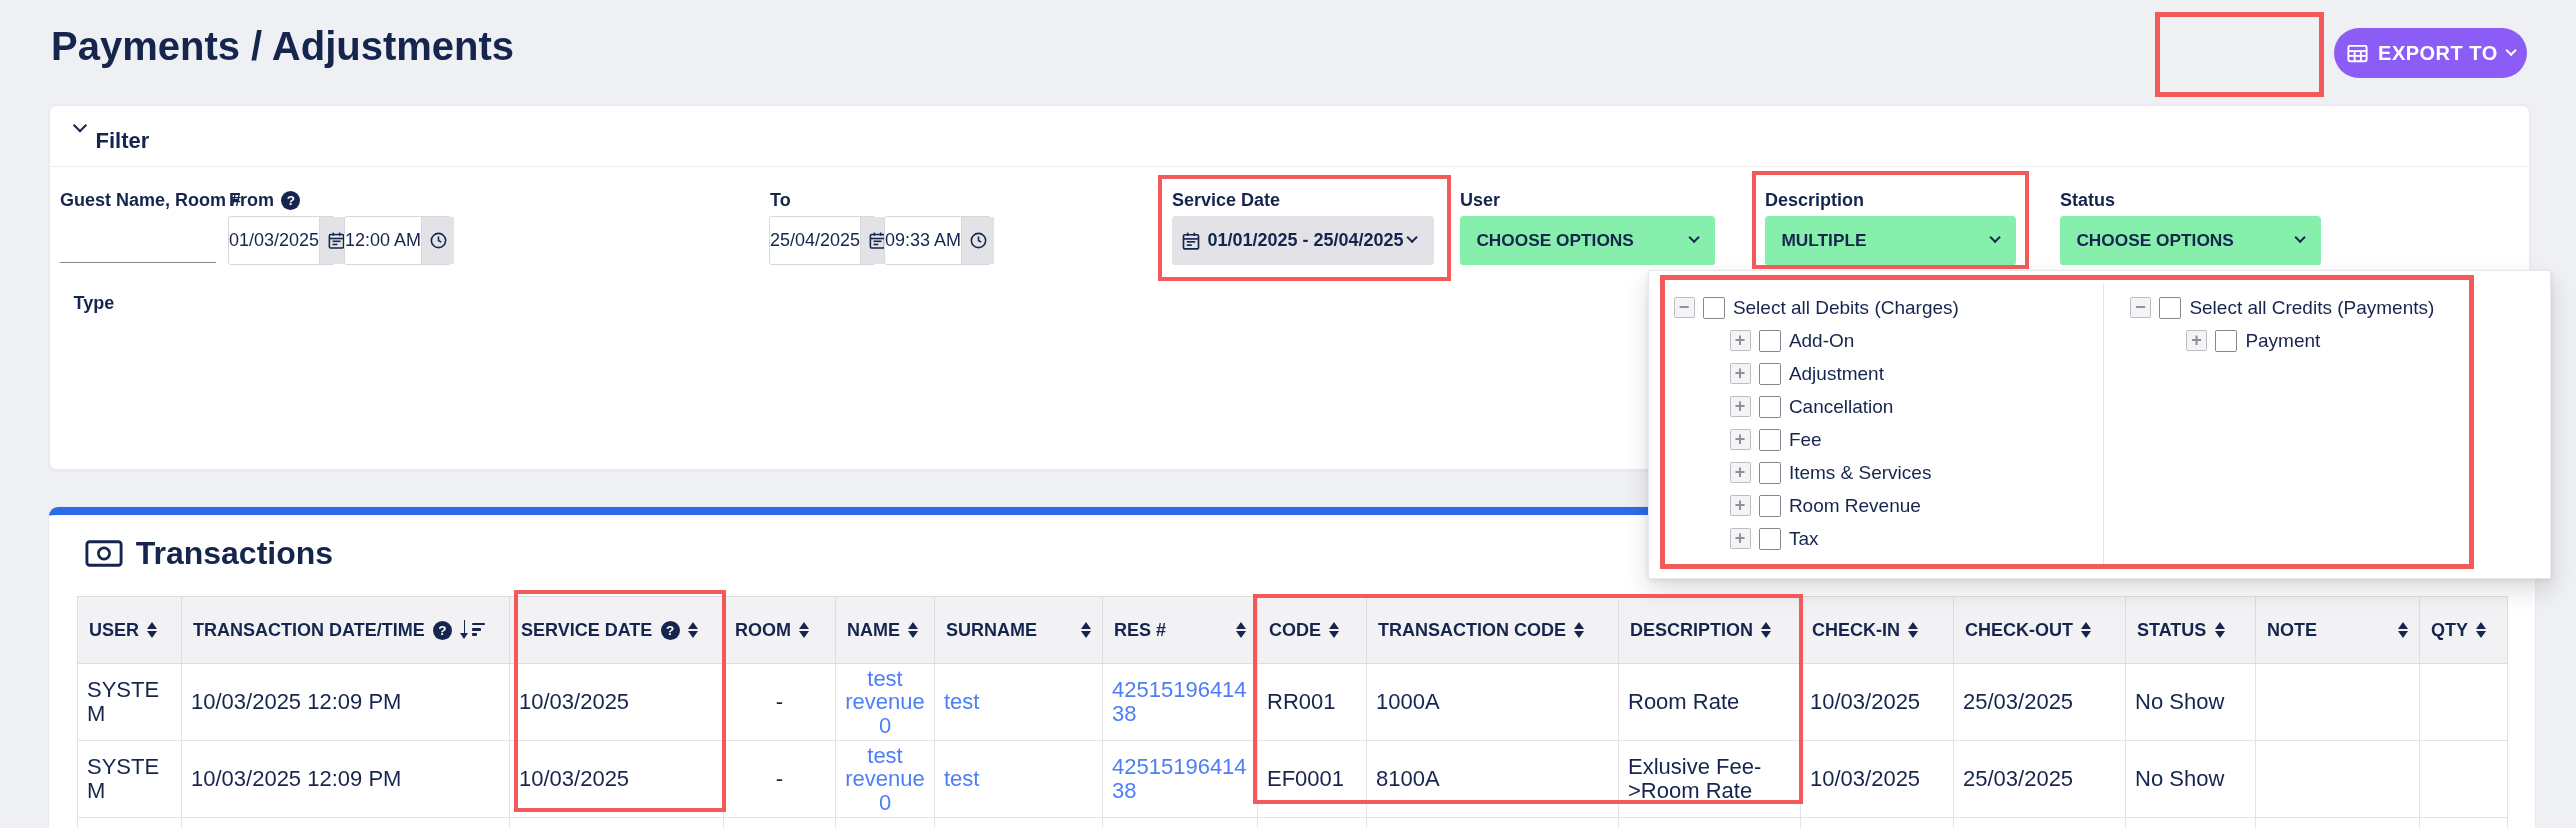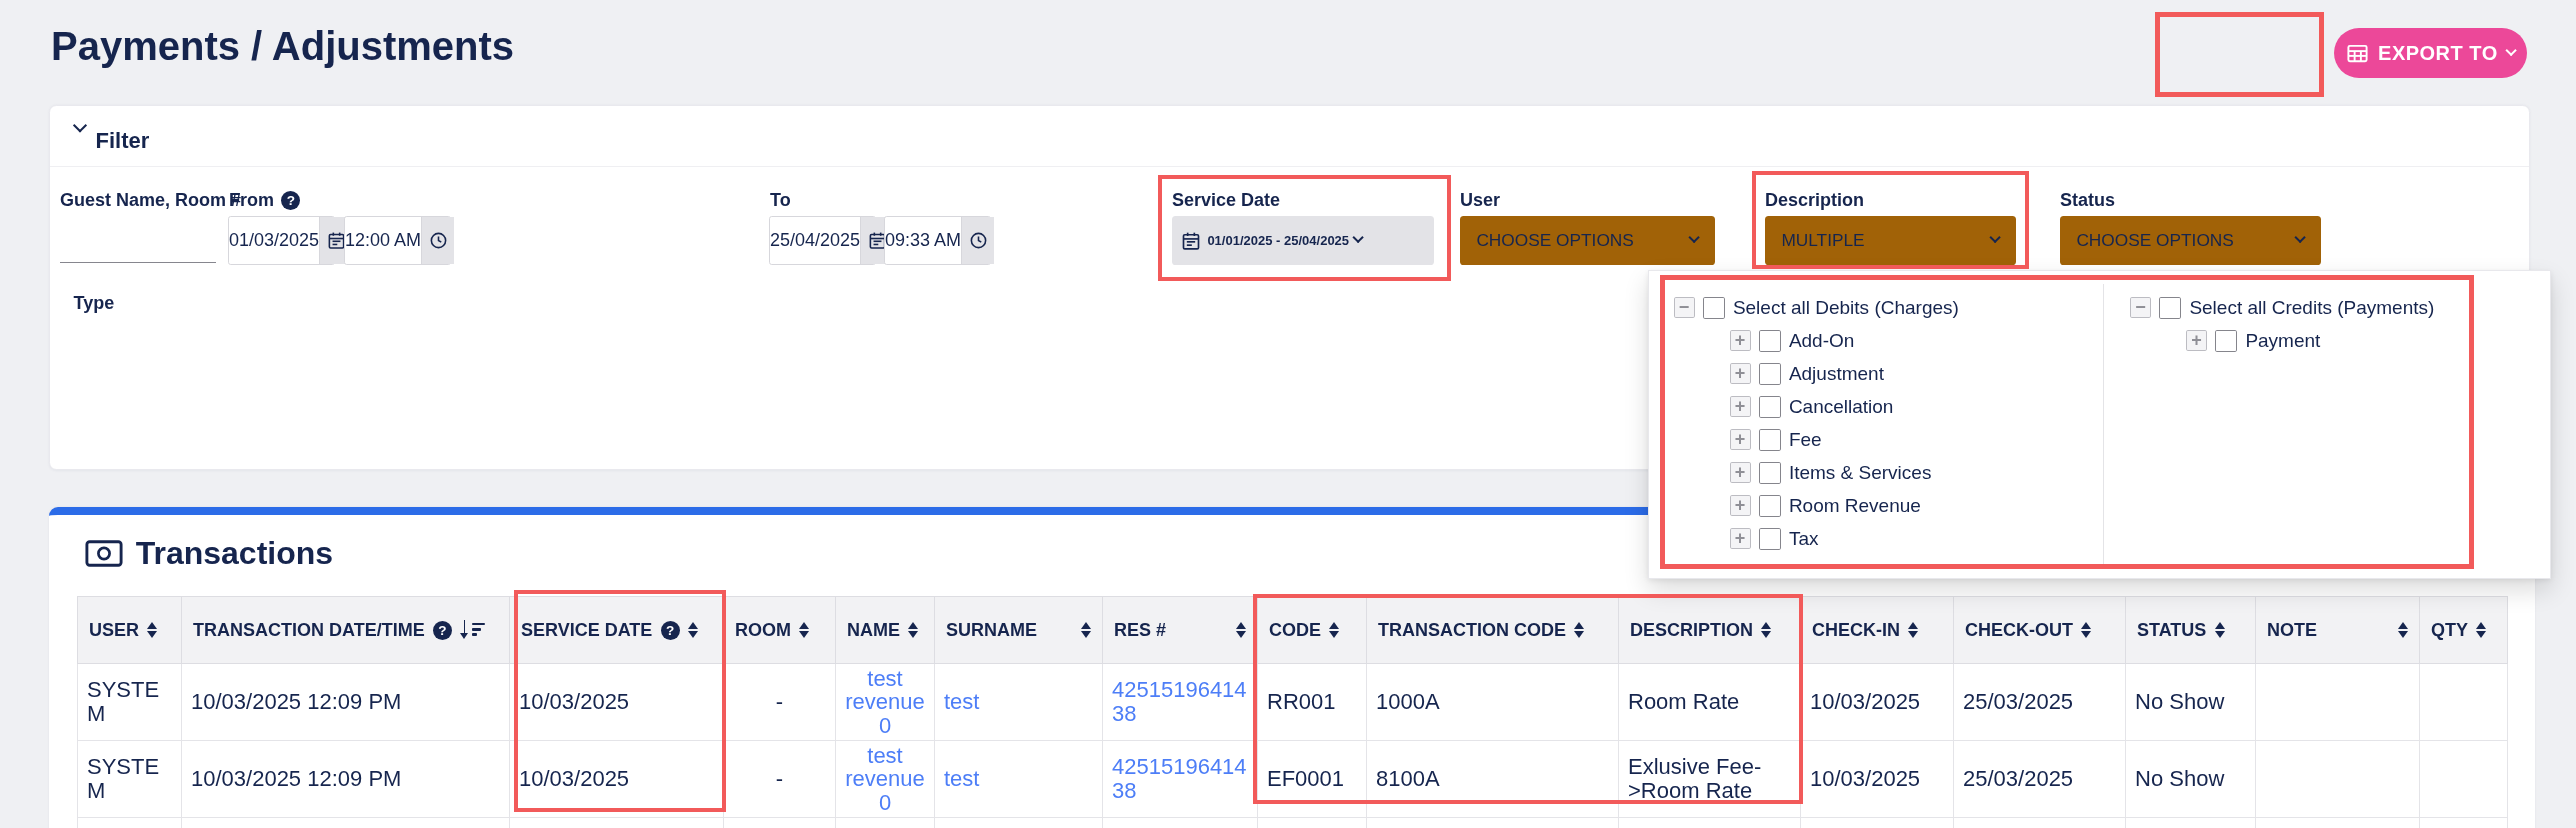--- a/index.html
+++ b/index.html
@@ -11,21 +11,21 @@
     color: #16254e;
     overflow: hidden;
   }
   
   .page-title {
     position: absolute; left: 51px; top: 23.6px;
     font-size: 40px; font-weight: bold; color: #16254e;
   }
   .export-btn {
     position: absolute; left: 2334px; top: 28px; width: 193px; height: 50px;
-    background: #ec4899; border: none; border-radius: 25.5px;
+    background: #8b5cf6; border: none; border-radius: 25.5px;
     color: #fff; font-family: "Liberation Sans", sans-serif;
     font-size: 20px; font-weight: bold; letter-spacing: 0.5px;
     display: flex; align-items: center; justify-content: center; gap: 9px;
     cursor: pointer;
   }
   .chev {
     display: inline-block; width: 10px; height: 10px;
     border-right: 2.7px solid #16254e; border-bottom: 2.7px solid #16254e;
     transform: rotate(45deg) translate(-1.8px,-1.8px);
   }
@@ -72,29 +72,29 @@
   .dt-text {
     flex: 1; display: flex; align-items: center; justify-content: center;
     font-size: 18px; color: #16254e; white-space: nowrap; text-align: right;
   }
   .dt-icon {
     width: 33px; flex: none; background: #e3e3e7; border-left: 0.9px solid #d7d7dc;
     display: flex; align-items: center; justify-content: center;
   }
   .gray-select {
     position: absolute; top: 110px; height: 49px;
-    background: #a16207; border-radius: 3.6px; cursor: pointer;
+    background: #86efac; border-radius: 3.6px; cursor: pointer;
     display: flex; align-items: center; justify-content: space-between;
-    padding: 0 16.4px; font-size: 17.3px; font-weight: normal; color: #16254e;
+    padding: 0 16.4px; font-size: 17.3px; font-weight: bold; color: #16254e;
   }
   .range-btn {
     position: absolute; top: 110px; height: 49px;
     background: #e3e3e7; border-radius: 3.6px; cursor: pointer;
     display: flex; align-items: center; gap: 6.4px;
-    padding: 0 9px; font-size: 13px; font-weight: bold; color: #16254e; white-space: nowrap;
+    padding: 0 9px; font-size: 18px; font-weight: bold; color: #16254e; white-space: nowrap;
   }
   
   .dd-panel {
     position: absolute; left: 1648px; top: 270px; width: 903px; height: 309px;
     background: #fff; border: 0.9px solid #e8e8ec; z-index: 5;
     box-shadow: 0 11px 23.6px rgba(0,0,0,.14), 0 1.8px 5.5px rgba(0,0,0,.08);
   }
   .dd-divider { position: absolute; left: 454px; top: 12.7px; bottom: 12.7px; width: 0.9px; background: #e4e4e7; }
   .tree { position: absolute; top: 20px; }
   .tree.left { left: 24.5px; }

